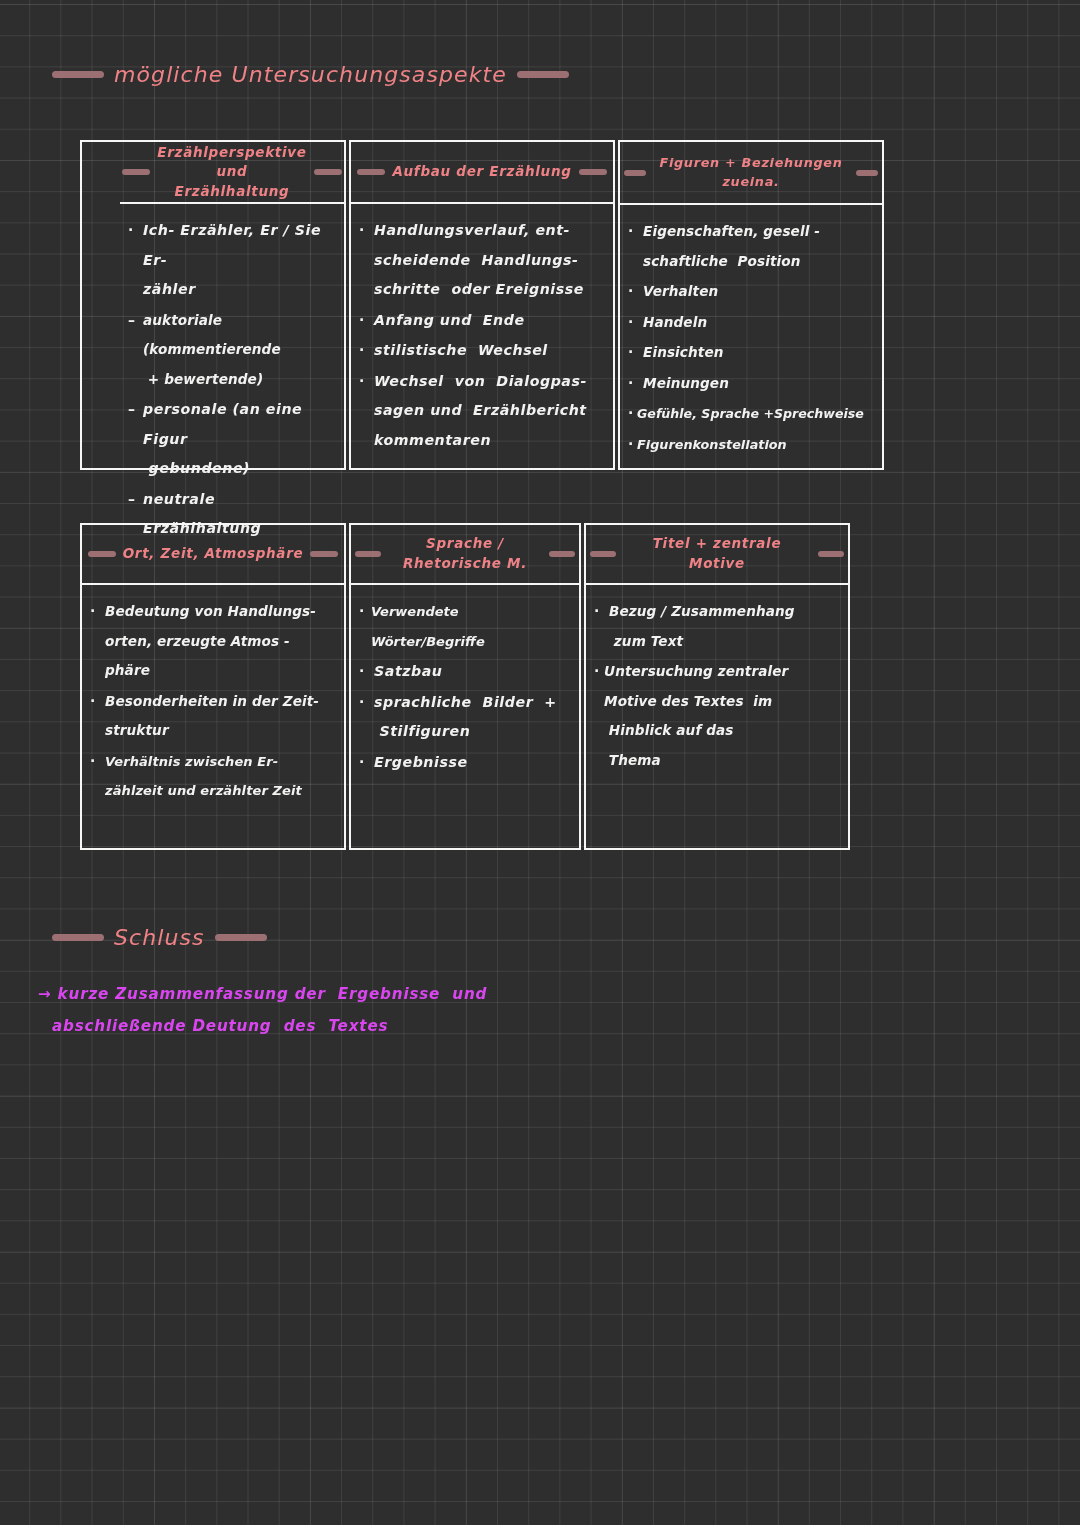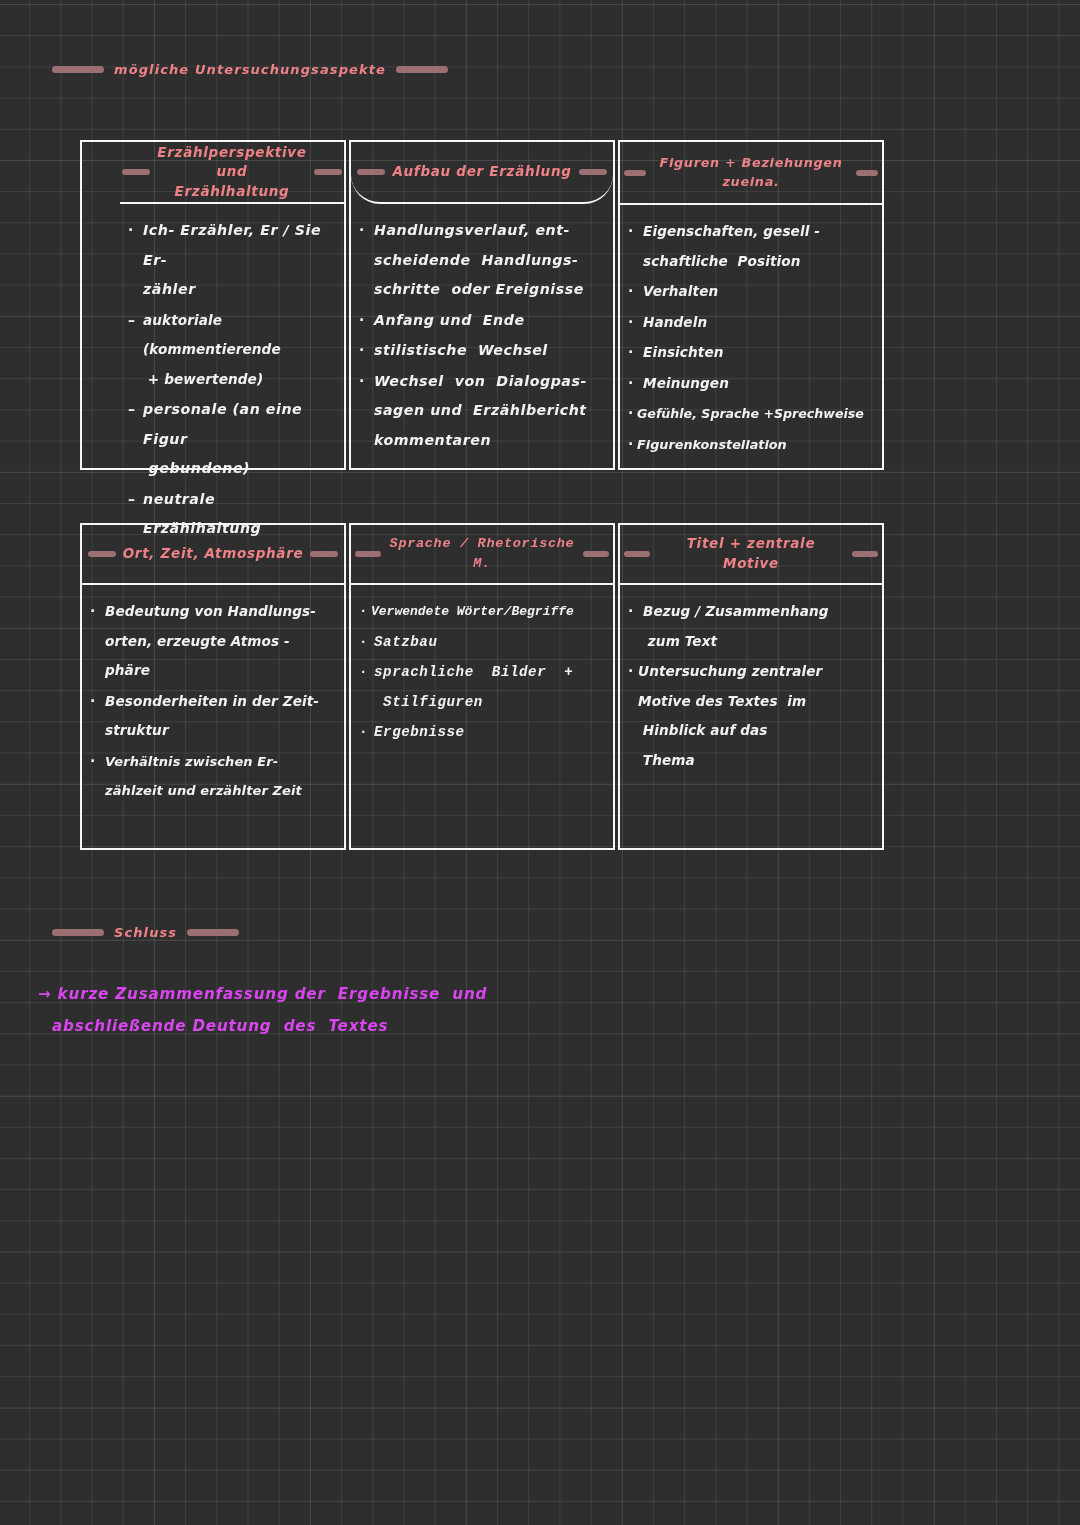--- a/index.html
+++ b/index.html
@@ -65,22 +65,22 @@
   .dash {
     display: inline-block;
     height: 7px;
     border-radius: 4px;
     background: #9c6f73;
     flex: none;
   }
   .dash.left  { width: 52px; }
   .dash.right { width: 52px; }
   .section-title .label {
-    font-size: 13px;
-    font-weight: 700;
+    font-size: 22px;
+    font-weight: 400;
     font-style: italic;
     letter-spacing: 1.1px;
   }
 
   
   .table {
     position: absolute;
     display: flex;
     gap: 3px;
   }
@@ -208,21 +208,21 @@
           </li>
           <li>
             <span class="marker">–</span>
             <span class="itxt">neutrale<br>Erzählhaltung</span>
           </li>
         </ul>
       </div>
     </div>
 
     <div class="col" style="width:266px;">
-      <div class="col-head" style="height:62px;border-radius:29px;">
+      <div class="col-head" style="height:62px;">
         <div class="head-inner">
           <span class="dash" style="width:28px;"></span>
           <span class="head-text pink">Aufbau der Erzählung</span>
           <span class="dash" style="width:28px;"></span>
         </div>
       </div>
       <div class="col-body">
         <ul class="items">
           <li>
             <span class="marker">·</span>
@@ -308,21 +308,21 @@
             <span class="itxt tight">Besonderheiten in der Zeit-<br>struktur</span>
           </li>
           <li>
             <span class="marker">·</span>
             <span class="itxt tight" style="font-size:13px;">Verhältnis zwischen Er-<br>zählzeit und erzählter Zeit</span>
           </li>
         </ul>
       </div>
     </div>
 
-    <div class="col" style="width:266px;font-family:Liberation Mono, monospace;">
+    <div class="col" style="width:232px;">
       <div class="col-head" style="height:60px;">
         <div class="head-inner">
           <span class="dash" style="width:26px;"></span>
           <span class="head-text pink">Sprache / Rhetorische M.</span>
           <span class="dash" style="width:26px;"></span>
         </div>
       </div>
       <div class="col-body">
         <ul class="items">
           <li>

